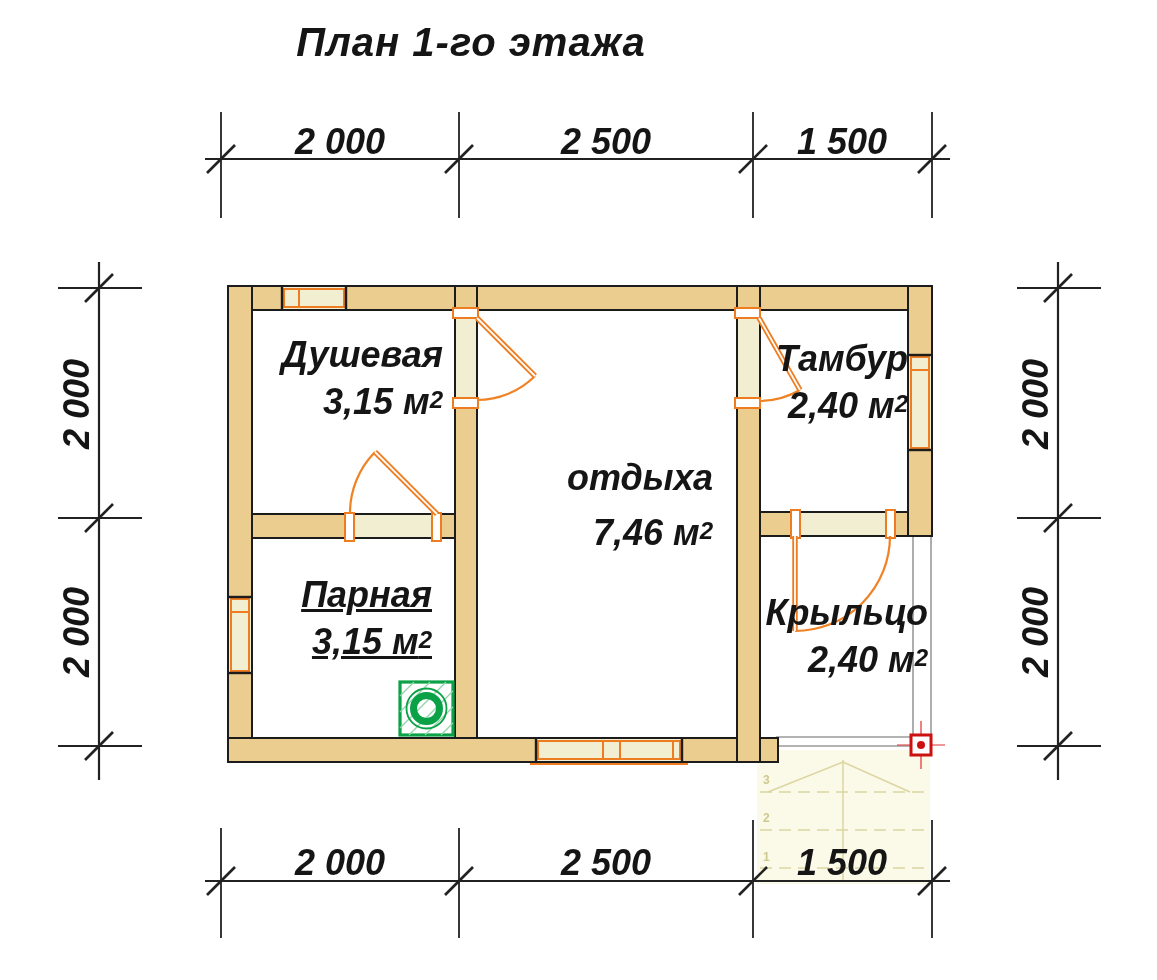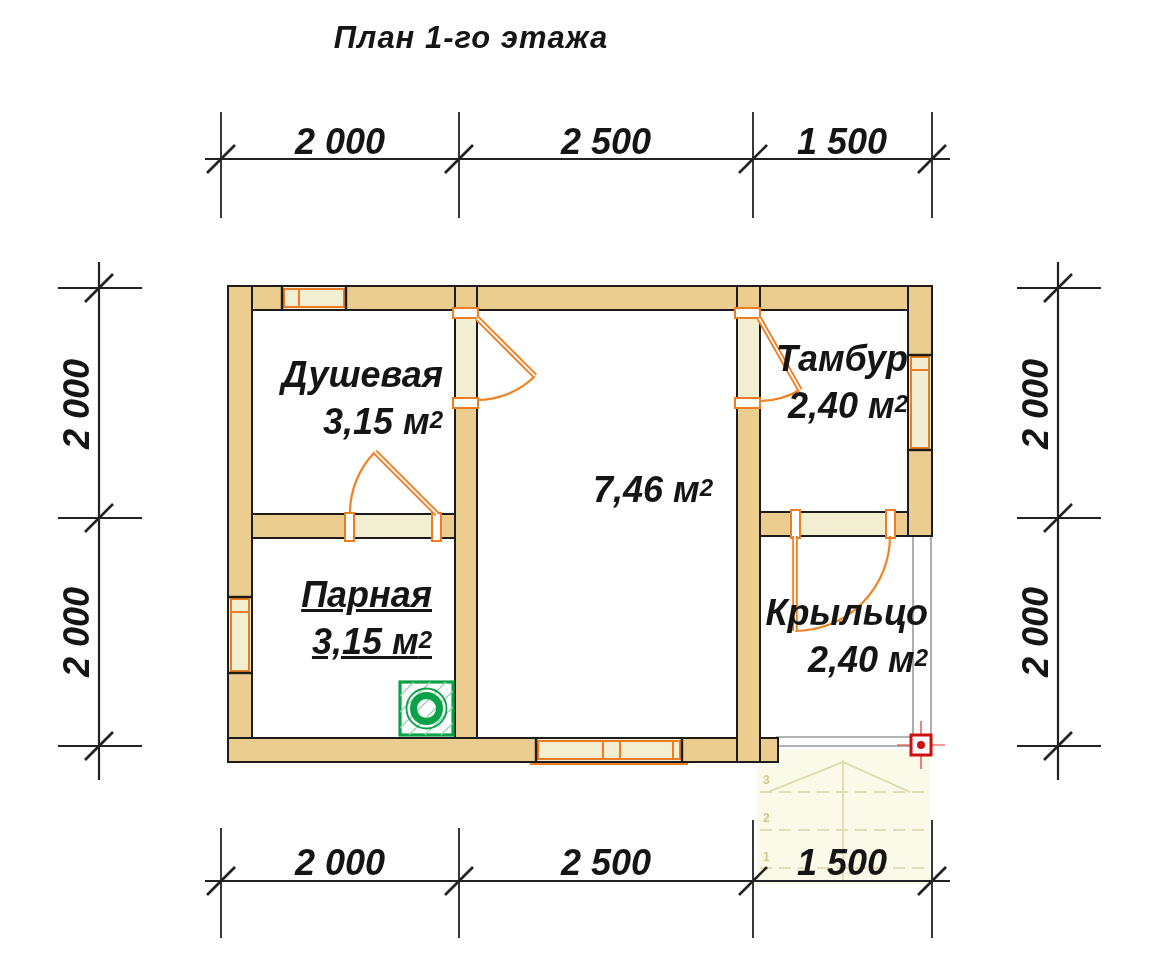--- a/index.html
+++ b/index.html
@@ -2,21 +2,21 @@
 <html><head>
 <meta charset="utf-8">
 <style>
   html,body{margin:0;padding:0;background:#ffffff;}
   #canvas{
     position:relative;width:1157px;height:980px;background:#ffffff;overflow:hidden;
     font-family:"Liberation Sans","DejaVu Sans",sans-serif;color:#151515;
   }
   #plan-svg{position:absolute;left:0;top:0;}
   .lbl{position:absolute;font-style:italic;font-weight:bold;white-space:nowrap;}
-  .title{width:942px;text-align:center;font-size:31px;letter-spacing:1px;}
+  .title{width:942px;text-align:center;font-size:40px;letter-spacing:1px;}
   .dim{width:220px;text-align:center;font-size:36px;}
   .dim-v{width:220px;height:40px;text-align:center;font-size:36px;transform:rotate(-90deg);}
   .room{font-size:36px;text-align:right;line-height:41px;}
   .room .area{margin-top:6px;}
   .room sup{font-size:24px;line-height:0;vertical-align:6px;}
   .room.komnata{line-height:43px;}
   .room.komnata .area{margin-top:12px;}
 </style>
 </head>
 <body>
@@ -262,31 +262,32 @@
 
   <div class="lbl dim" style="left:230px;top:842px;">2 000</div>
   <div class="lbl dim" style="left:496px;top:842px;">2 500</div>
   <div class="lbl dim" style="left:732px;top:842px;">1 500</div>
 
   <div class="lbl dim-v" style="left:-34px;top:384px;">2 000</div>
   <div class="lbl dim-v" style="left:-34px;top:612px;">2 000</div>
   <div class="lbl dim-v" style="left:925px;top:384px;">2 000</div>
   <div class="lbl dim-v" style="left:925px;top:612px;">2 000</div>
 
-  <div class="lbl room" style="right:714px;top:354px;">
+  <div class="lbl room" style="right:714px;top:334px;">
     <div>Душевая</div>
     <div class="area"><span>3,15 м</span><sup>2</sup></div>
   </div>
 
   <div class="lbl room" style="right:725px;top:574px;text-decoration:underline;">
     <div>Парная</div>
     <div class="area"><span>3,15 м</span><sup>2</sup></div>
   </div>
 
   <div class="lbl room komnata" style="right:444px;top:456px;">
+    <div>отдыха</div>
     <div class="area"><span>7,46 м</span><sup>2</sup></div>
   </div>
 
   <div class="lbl room" style="right:249px;top:338px;">
     <div>Тамбур</div>
     <div class="area"><span>2,40 м</span><sup>2</sup></div>
   </div>
 
   <div class="lbl room" style="right:229px;top:592px;">
     <div>Крыльцо</div>

